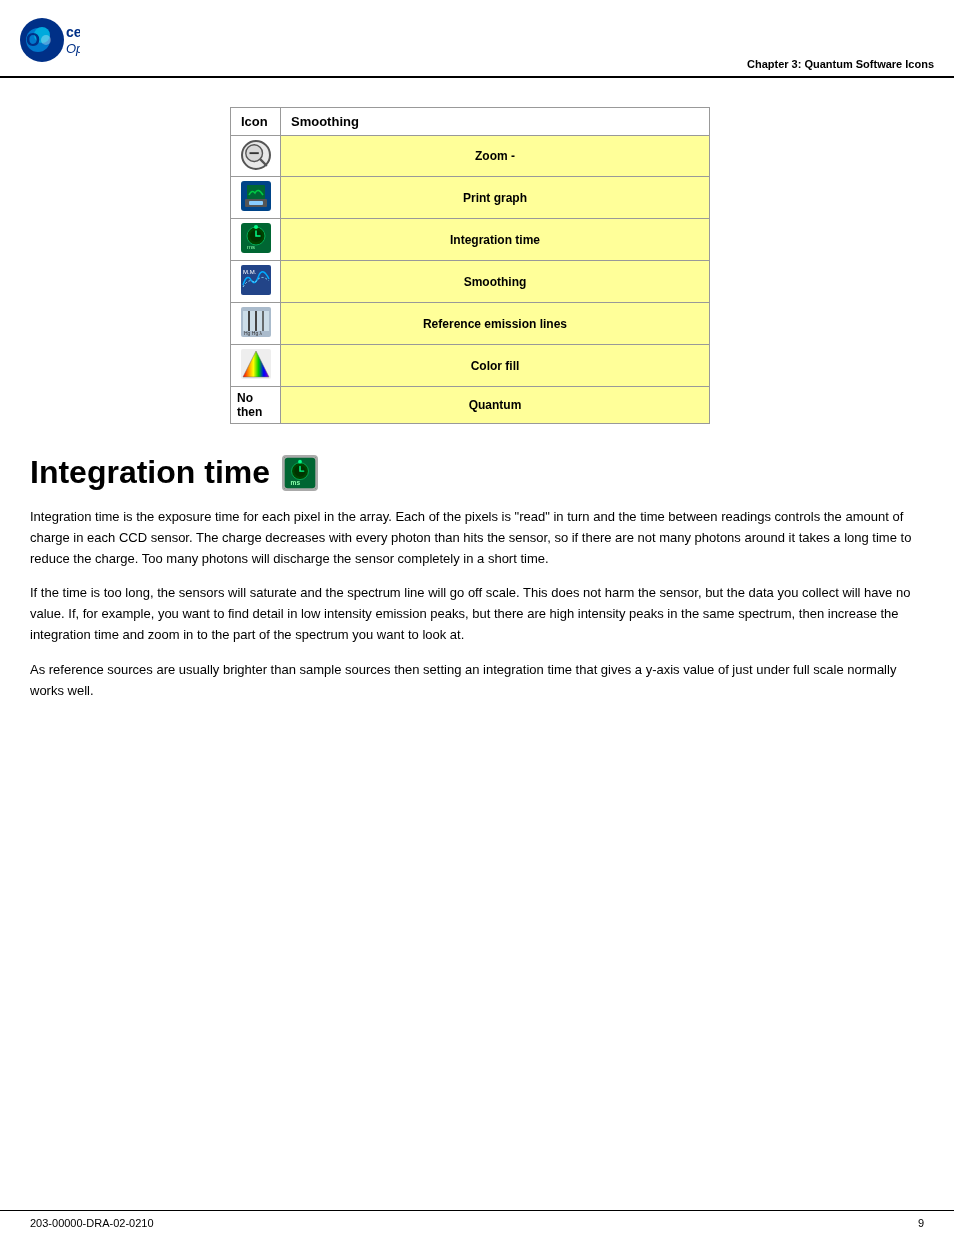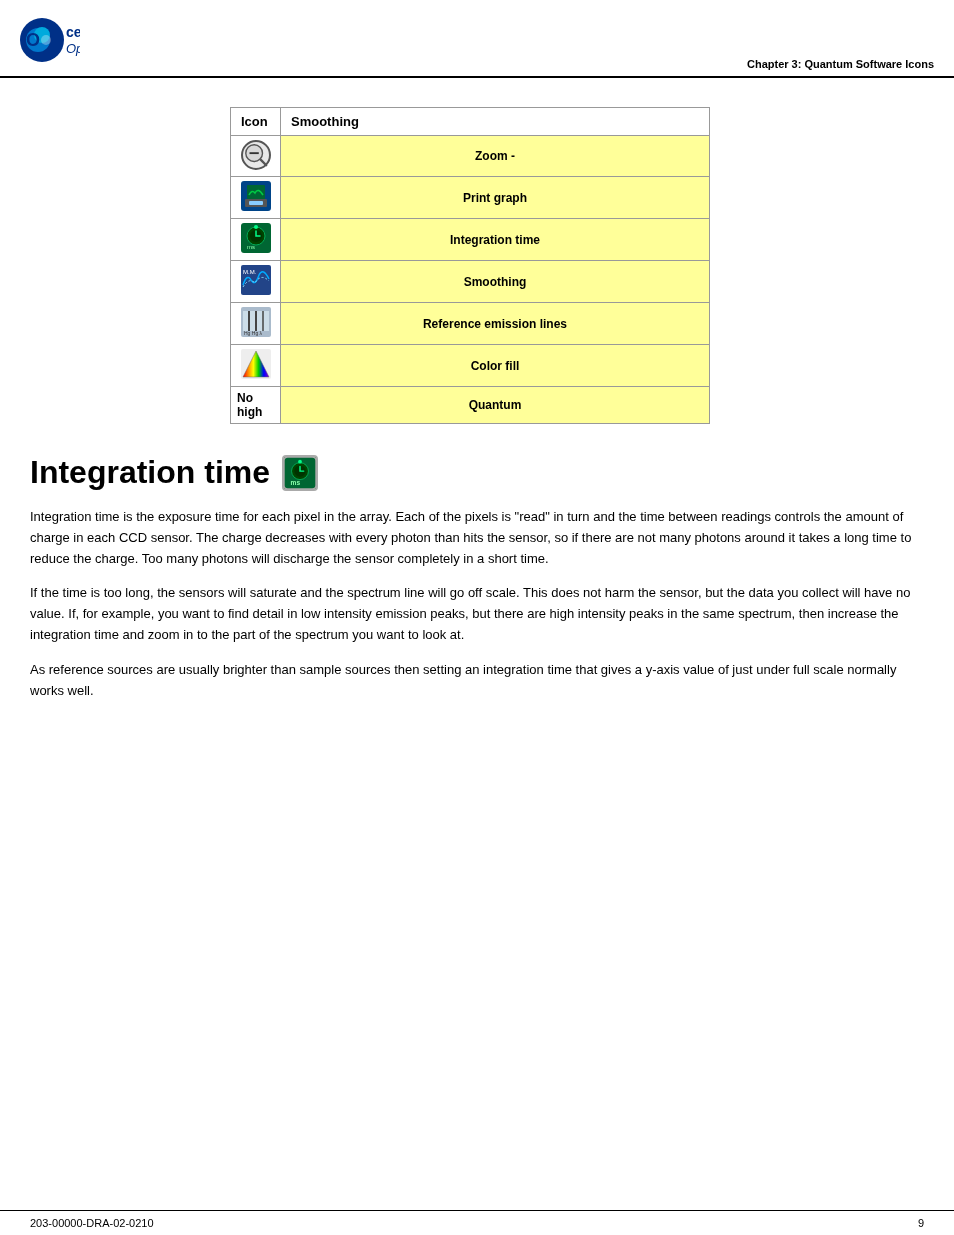--- a/index.html
+++ b/index.html
@@ -254,21 +254,21 @@
             </defs>
             <polygon points="15,2 2,28 28,28" fill="url(#rainbow)"></polygon>
             <polygon points="15,2 2,28 28,28" fill="none" stroke="#666" stroke-width="0.5"></polygon>
           </svg>
         </td>
         <td class="function-cell">Color fill</td>
       </tr>
 
       <tr>
         <td class="no-icon-cell">
-          <span>No high</span>
+          <span>No then</span>
         </td>
         <td class="function-cell">Quantum</td>
       </tr>
     </tbody>
   </table>
 
   <div class="section-heading">
     <h1>Integration time</h1>
     <div class="heading-icon">
       <svg width="34" height="34" viewBox="0 0 34 34">

